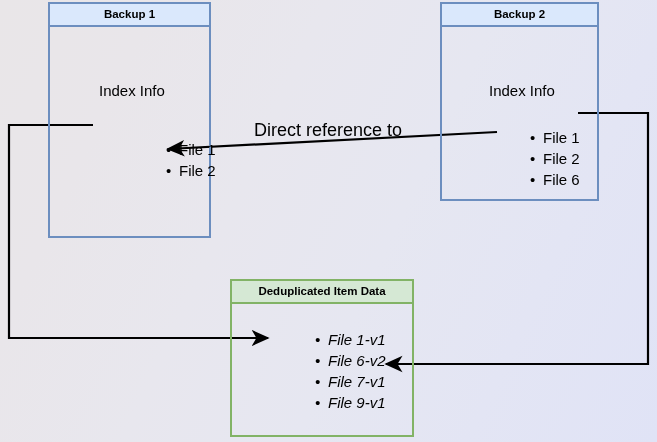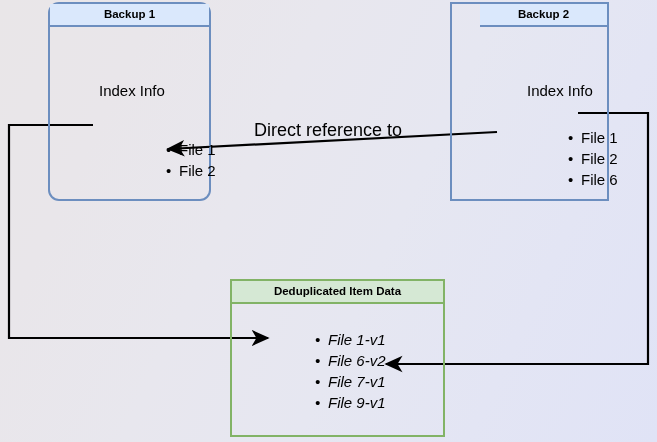--- a/index.html
+++ b/index.html
@@ -127,44 +127,44 @@
 
     <g>
       <path d="M 578 113 L 648 113 L 648 364 L 386 364" fill="none" stroke="#000000" stroke-width="2.2" marker-end="url(#arrow-end)"></path>
     </g>
 
     <g>
       <path d="M 497 132 L 168 149" fill="none" stroke="#000000" stroke-width="2.2" marker-end="url(#arrow-end)"></path>
     </g>
   </svg>
 
-  <div class="node blue" style="left:48px; top:2px; width:163px; height:199px;border-radius:11px;">
+  <div class="node blue" style="left:48px; top:2px; width:163px; height:236px;">
     <div class="node-header">Backup 1</div>
     <div class="node-body">
       <div class="section-label" style="left:25px; top:55px;">Index Info</div>
       <ul class="file-list" style="left:88px; top:112px;">
         <li>File 1</li>
         <li>File 2</li>
       </ul>
     </div>
   </div>
 
-  <div class="node blue" style="left:450px; top:2px; width:159px; height:199px;padding-left:28px;">
+  <div class="node blue" style="left:440px; top:2px; width:159px; height:199px;">
     <div class="node-header">Backup 2</div>
     <div class="node-body">
       <div class="section-label" style="left:23px; top:55px;">Index Info</div>
       <ul class="file-list" style="left:60px; top:100px;">
         <li>File 1</li>
         <li>File 2</li>
         <li>File 6</li>
       </ul>
     </div>
   </div>
 
-  <div class="node green" style="left:230px; top:279px; width:215px; height:158px;">
+  <div class="node green" style="left:230px; top:279px; width:184px; height:158px;">
     <div class="node-header">Deduplicated Item Data</div>
     <div class="node-body">
       <ul class="file-list" style="left:55px; top:25px;font-style:italic;">
         <li>File 1-v1</li>
         <li>File 6-v2</li>
         <li>File 7-v1</li>
         <li>File 9-v1</li>
       </ul>
     </div>
   </div>

